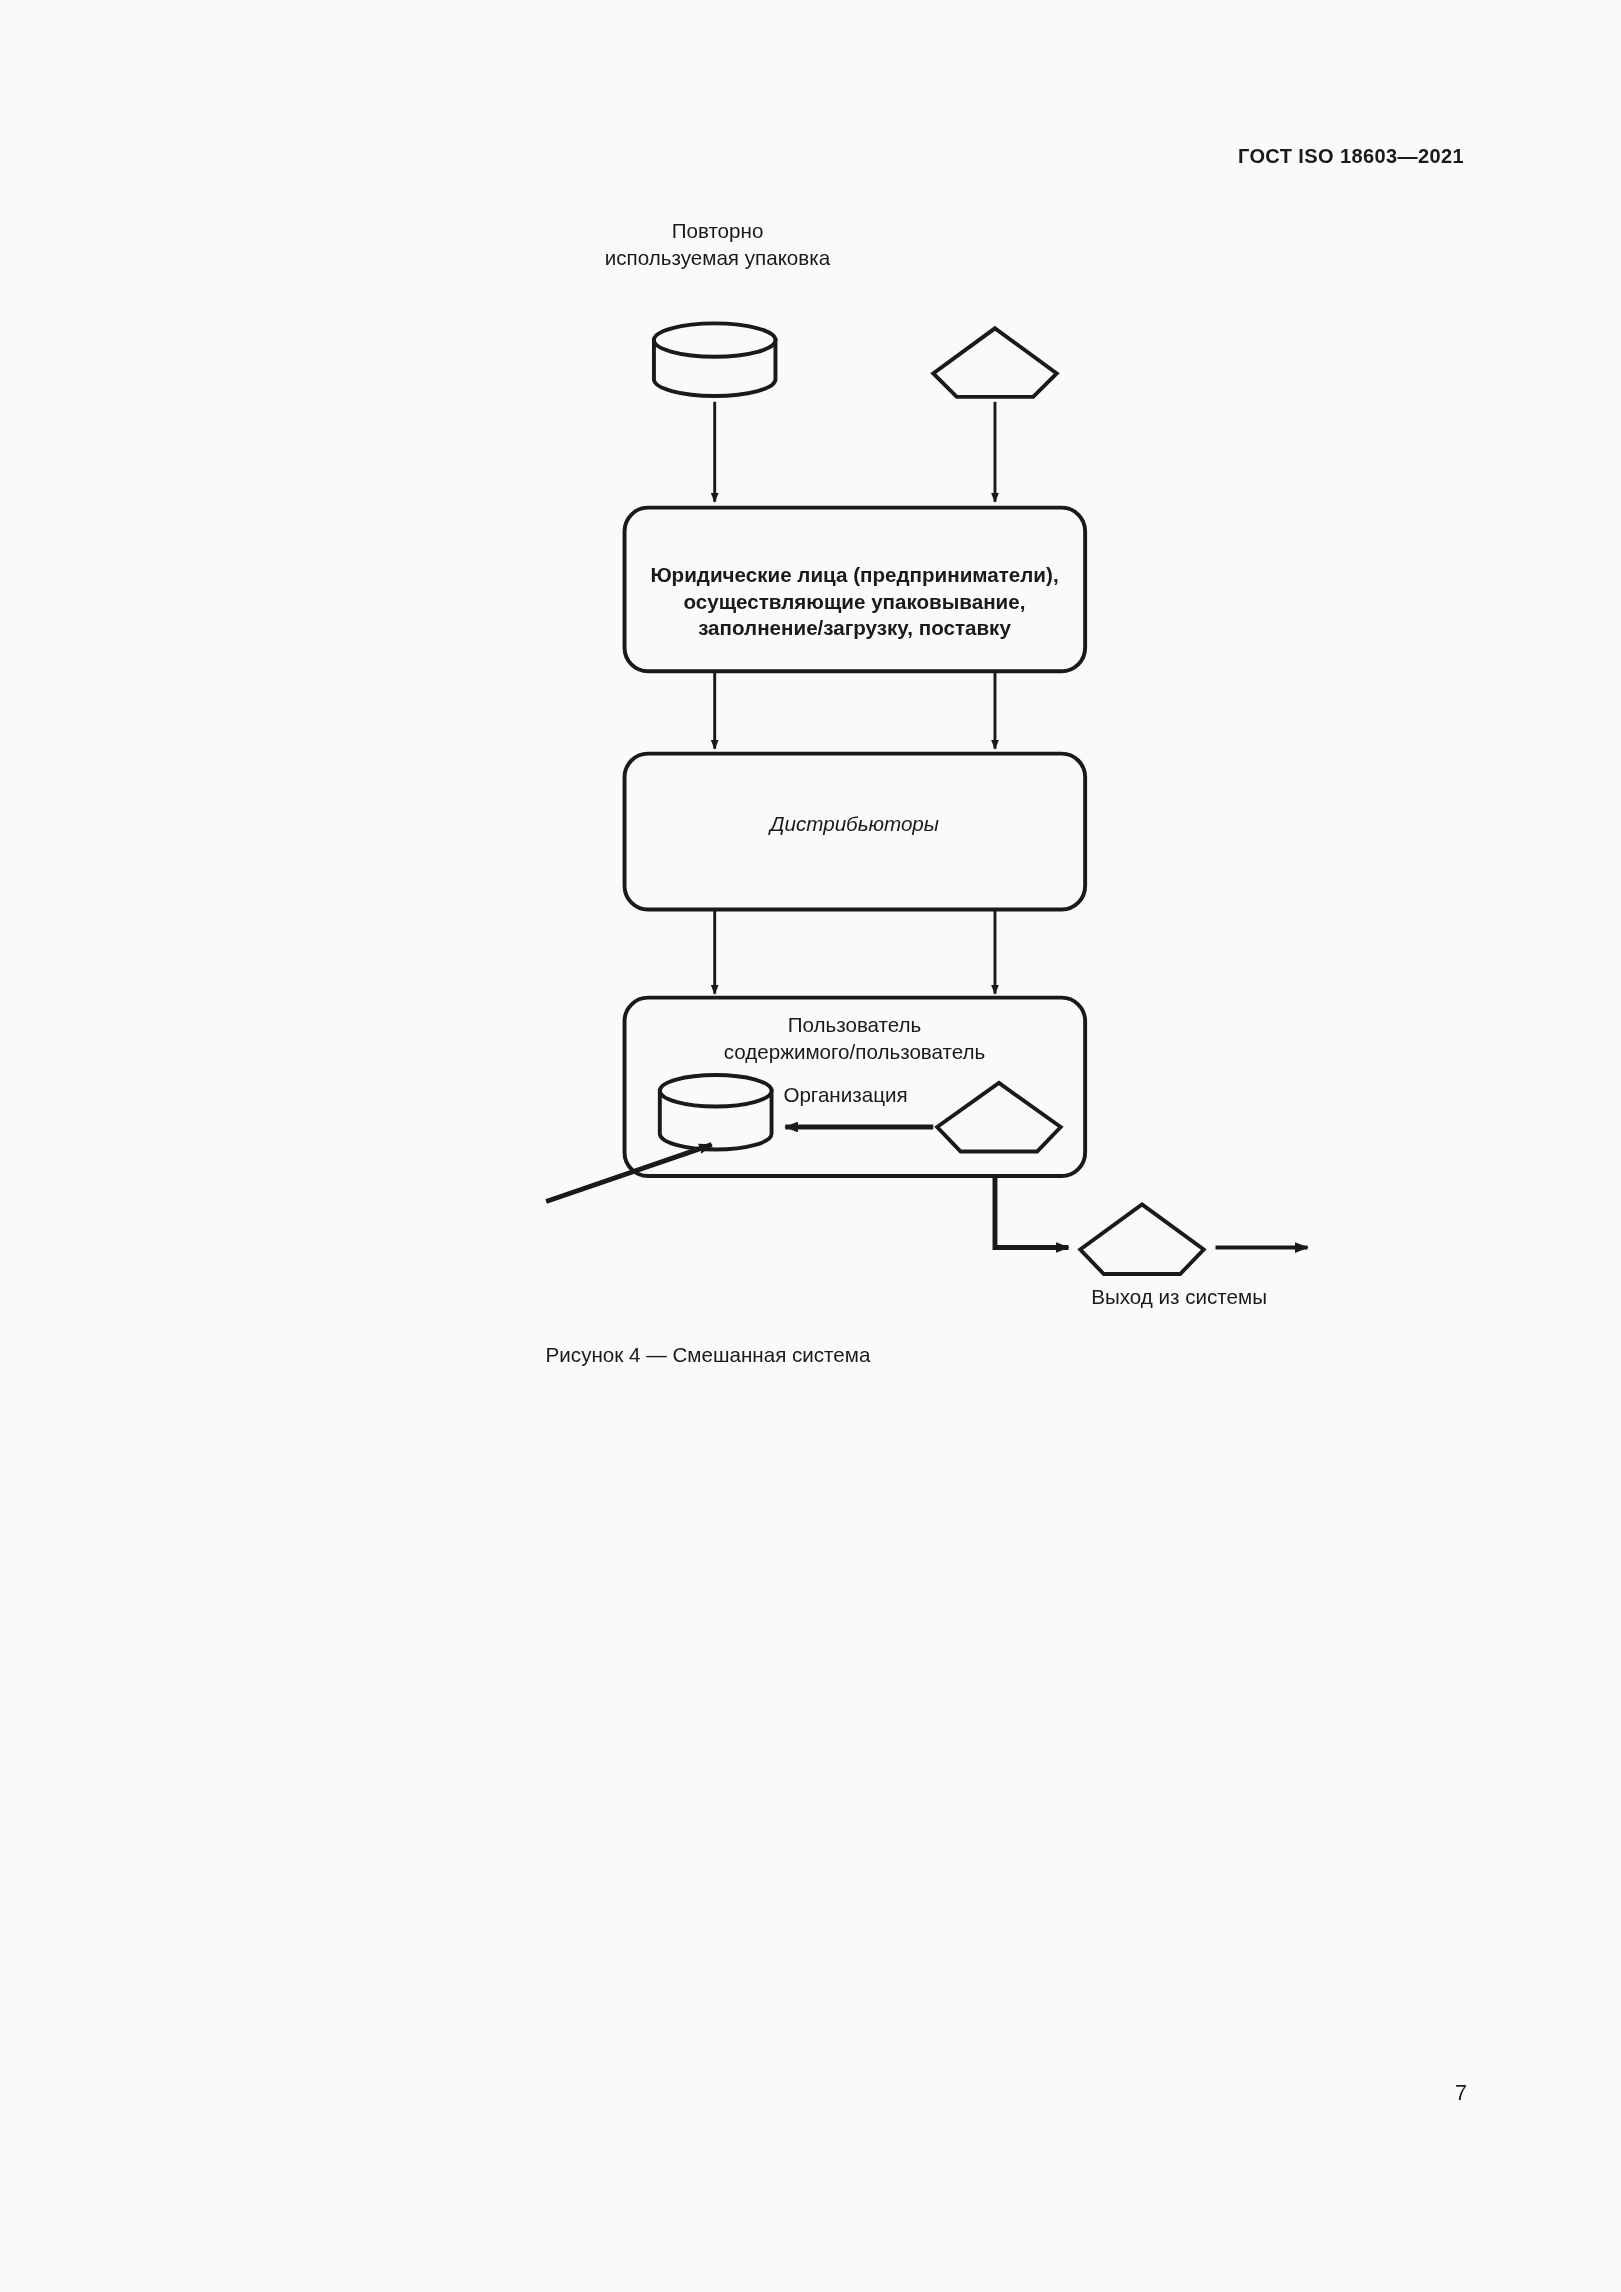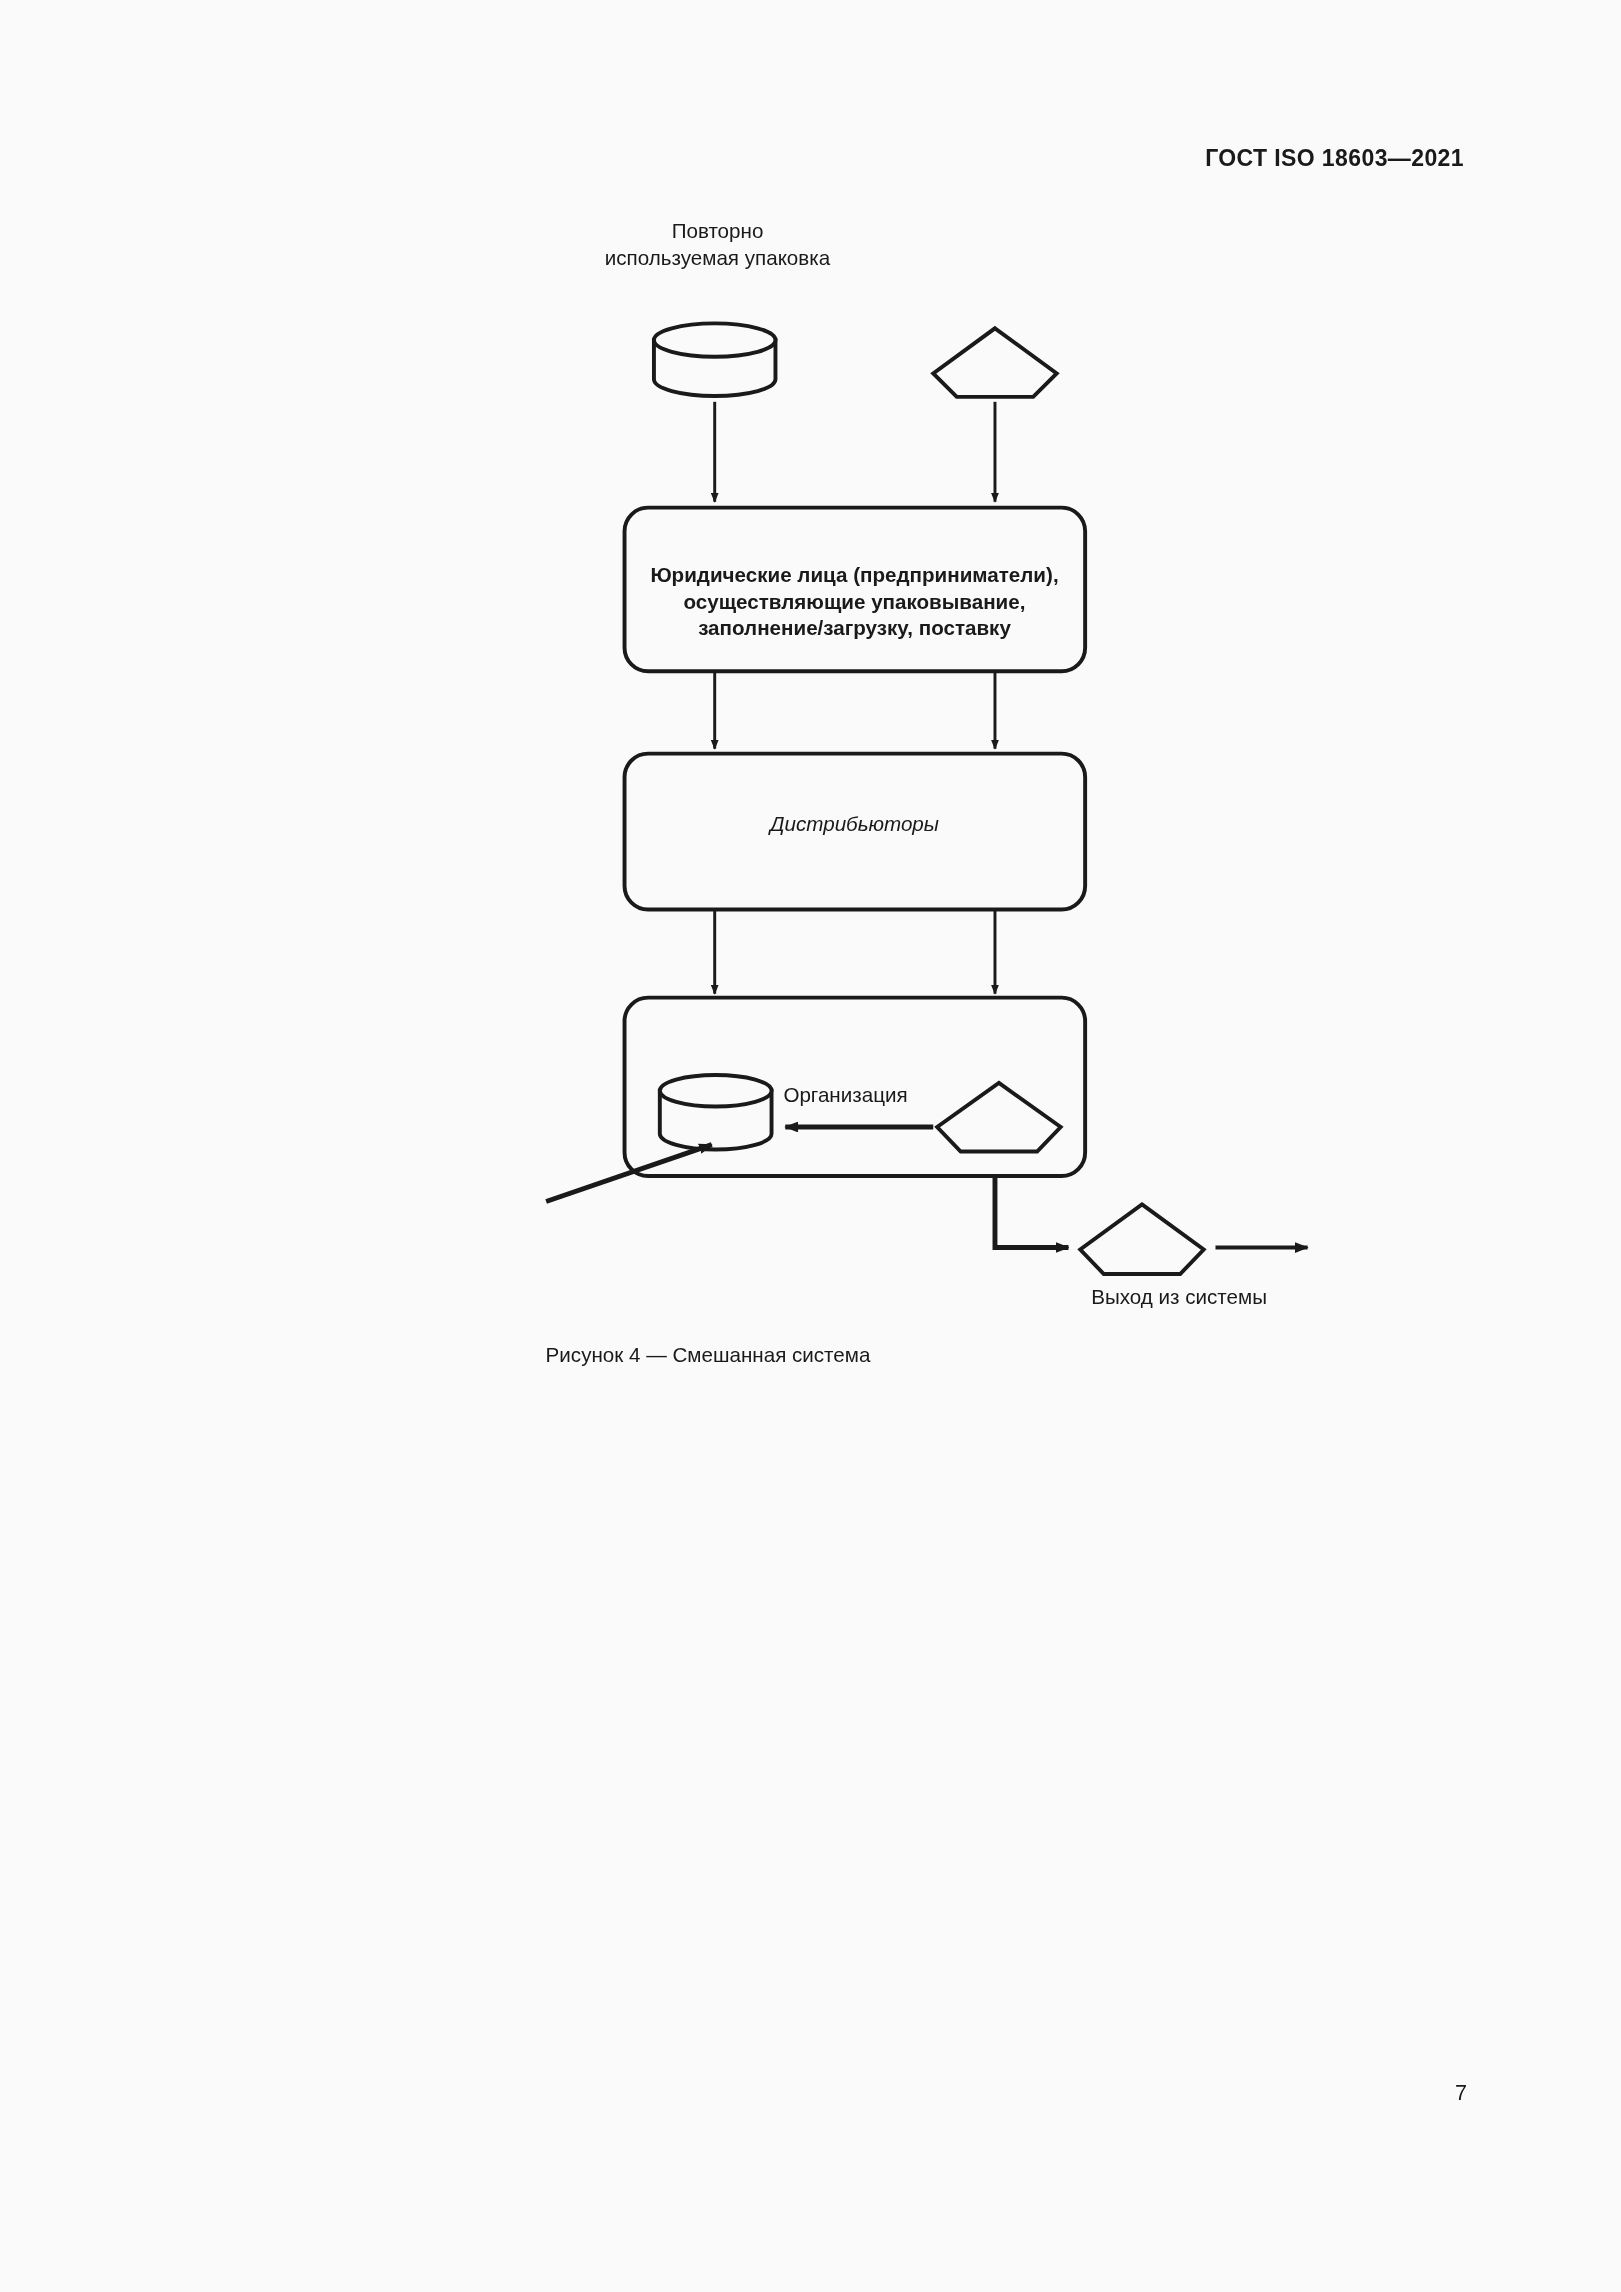--- a/index.html
+++ b/index.html
@@ -20,21 +20,21 @@
   .page {
     position: absolute;
     inset: 0;
     background: #fafafa;
   }
   
   .doc-header {
     position: absolute;
     top: 145px;
     right: 157px;
-    font-size: 23px;
+    font-size: 20px;
     font-weight: bold;
     letter-spacing: 0.4px;
     white-space: nowrap;
   }
   
   .figure {
     position: absolute;
     left: 0;
     top: 0;
     width: 1621px;
@@ -186,20 +186,22 @@
     <div class="lbl lbl-reusable">Повторно
 используемая упаковка</div>
 
 
     <div class="lbl lbl-legal">Юридические лица (предприниматели),
 осуществляющие упаковывание,
 заполнение/загрузку, поставку</div>
 
     <div class="lbl lbl-distrib">Дистрибьюторы</div>
 
+    <div class="lbl lbl-consumer">Пользователь
+содержимого/пользователь</div>
 
     <div class="lbl lbl-contents">Организация</div>
 
     <div class="lbl lbl-exit">Выход из системы</div>
 
 
     <div class="fig-caption">Рисунок 4 — Смешанная система</div>
 
   </div>
 

